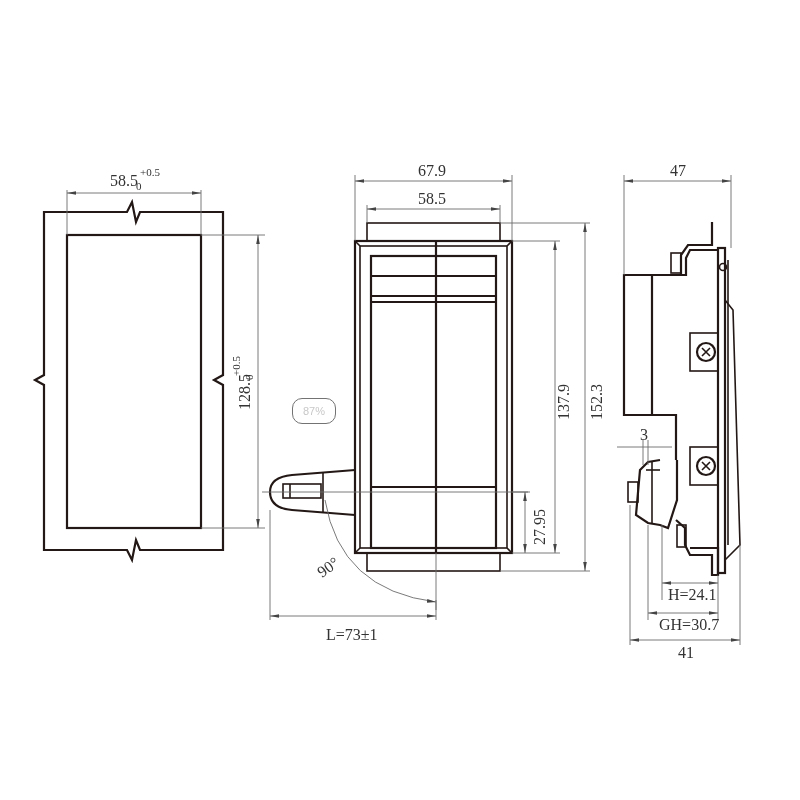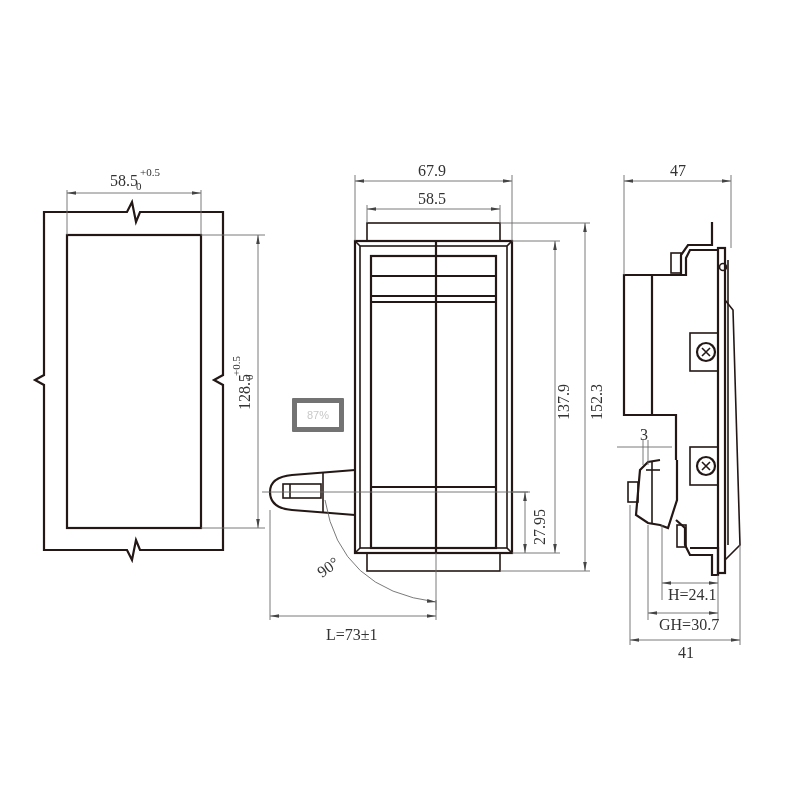--- a/index.html
+++ b/index.html
@@ -5,21 +5,21 @@
   html, body { margin: 0; padding: 0; background: #ffffff; }
   #canvas { position: relative; width: 800px; height: 800px; background: #ffffff; overflow: hidden; }
   svg { position: absolute; left: 0; top: 0; }
   .thick { stroke: #231815; stroke-width: 2.2; fill: none; }
   .med { stroke: #231815; stroke-width: 1.6; fill: none; }
   .thin { stroke: #6b6b6b; stroke-width: 0.9; fill: none; }
   .lbl { font-family: "Liberation Serif", serif; font-size: 16px; fill: #333333; }
   .sup { font-family: "Liberation Serif", serif; font-size: 11px; fill: #333333; }
   .zoom-badge {
     position: absolute; left: 292px; top: 398px; width: 42px; height: 24px;
-    border: 5px solid #737373; border-radius: 1px; background: #ffffff;
+    border: 1px solid #737373; border-radius: 10px; background: #ffffff;
     font-family: "Liberation Sans", sans-serif; font-size: 11px; color: #c8c8c8;
     display: flex; align-items: center; justify-content: center; text-align: center;
   }
 </style>
 </head>
 <body>
 
 <div id="canvas">
 <svg width="800" height="800" viewBox="0 0 800 800">
   <defs>

